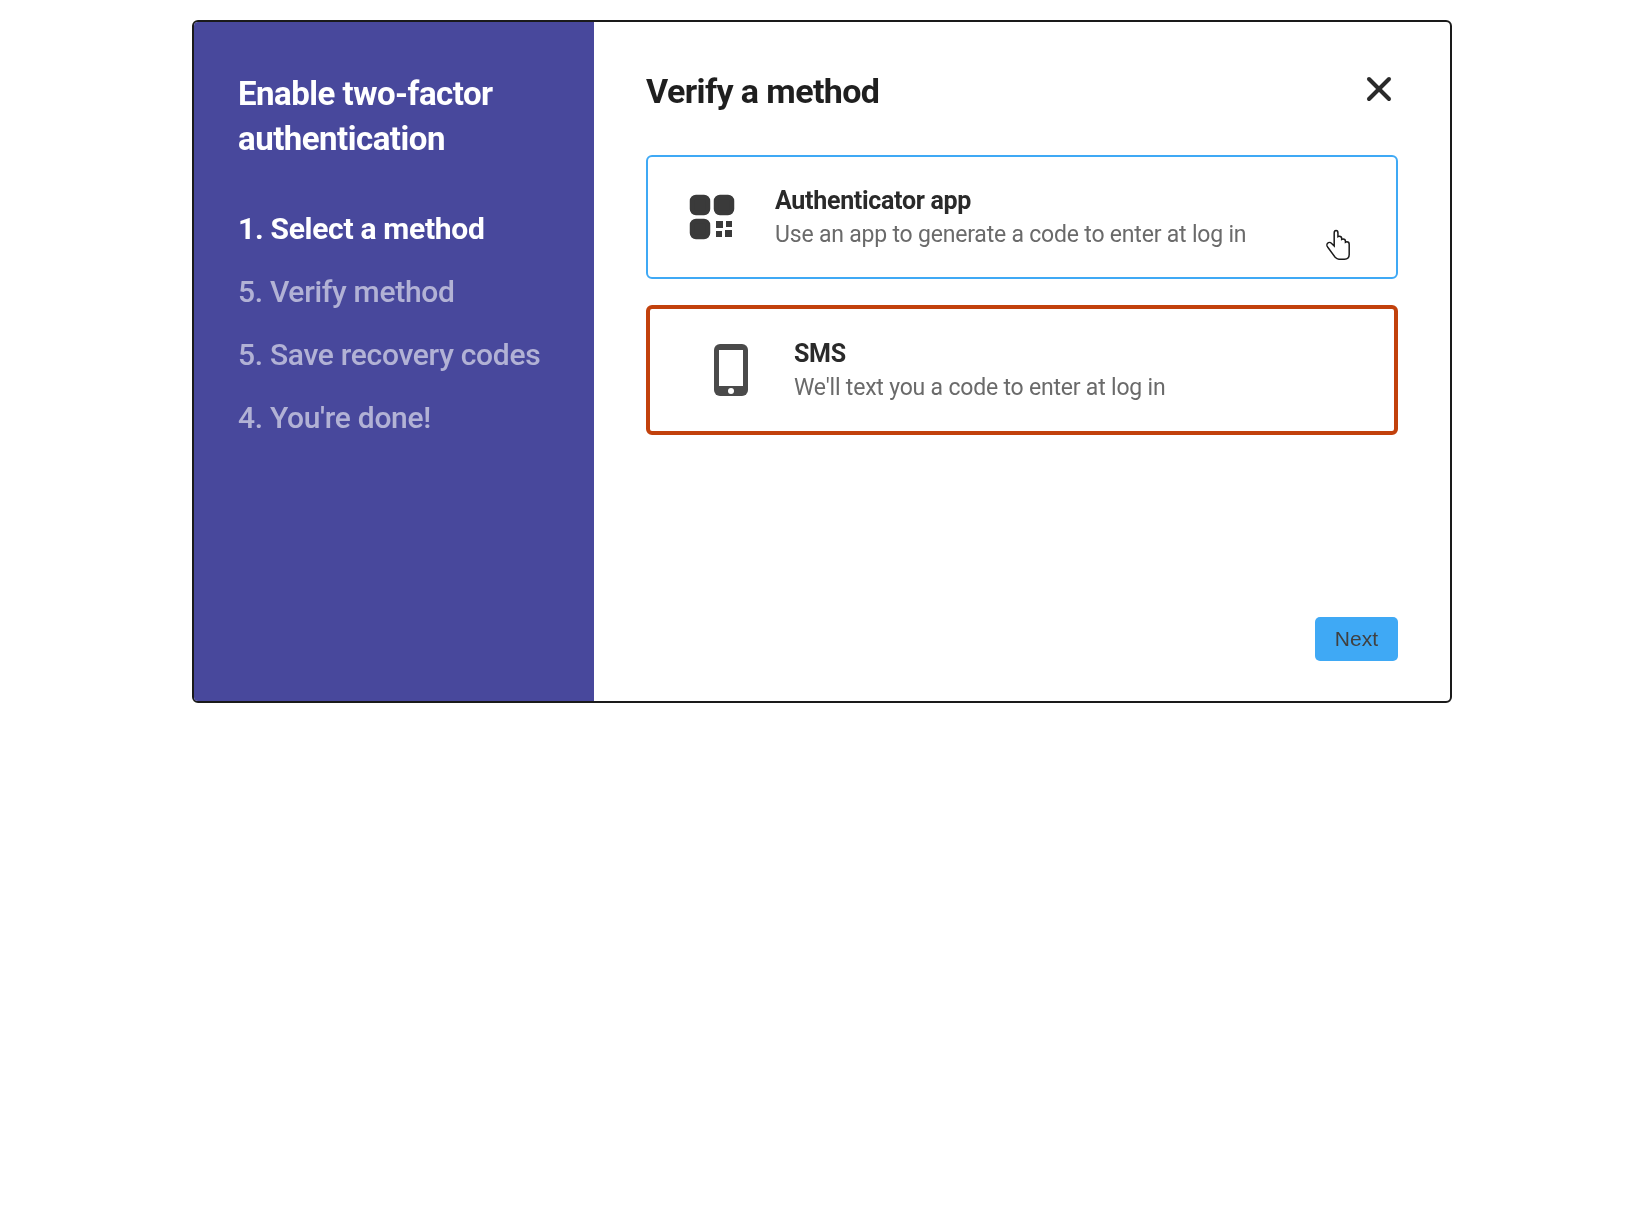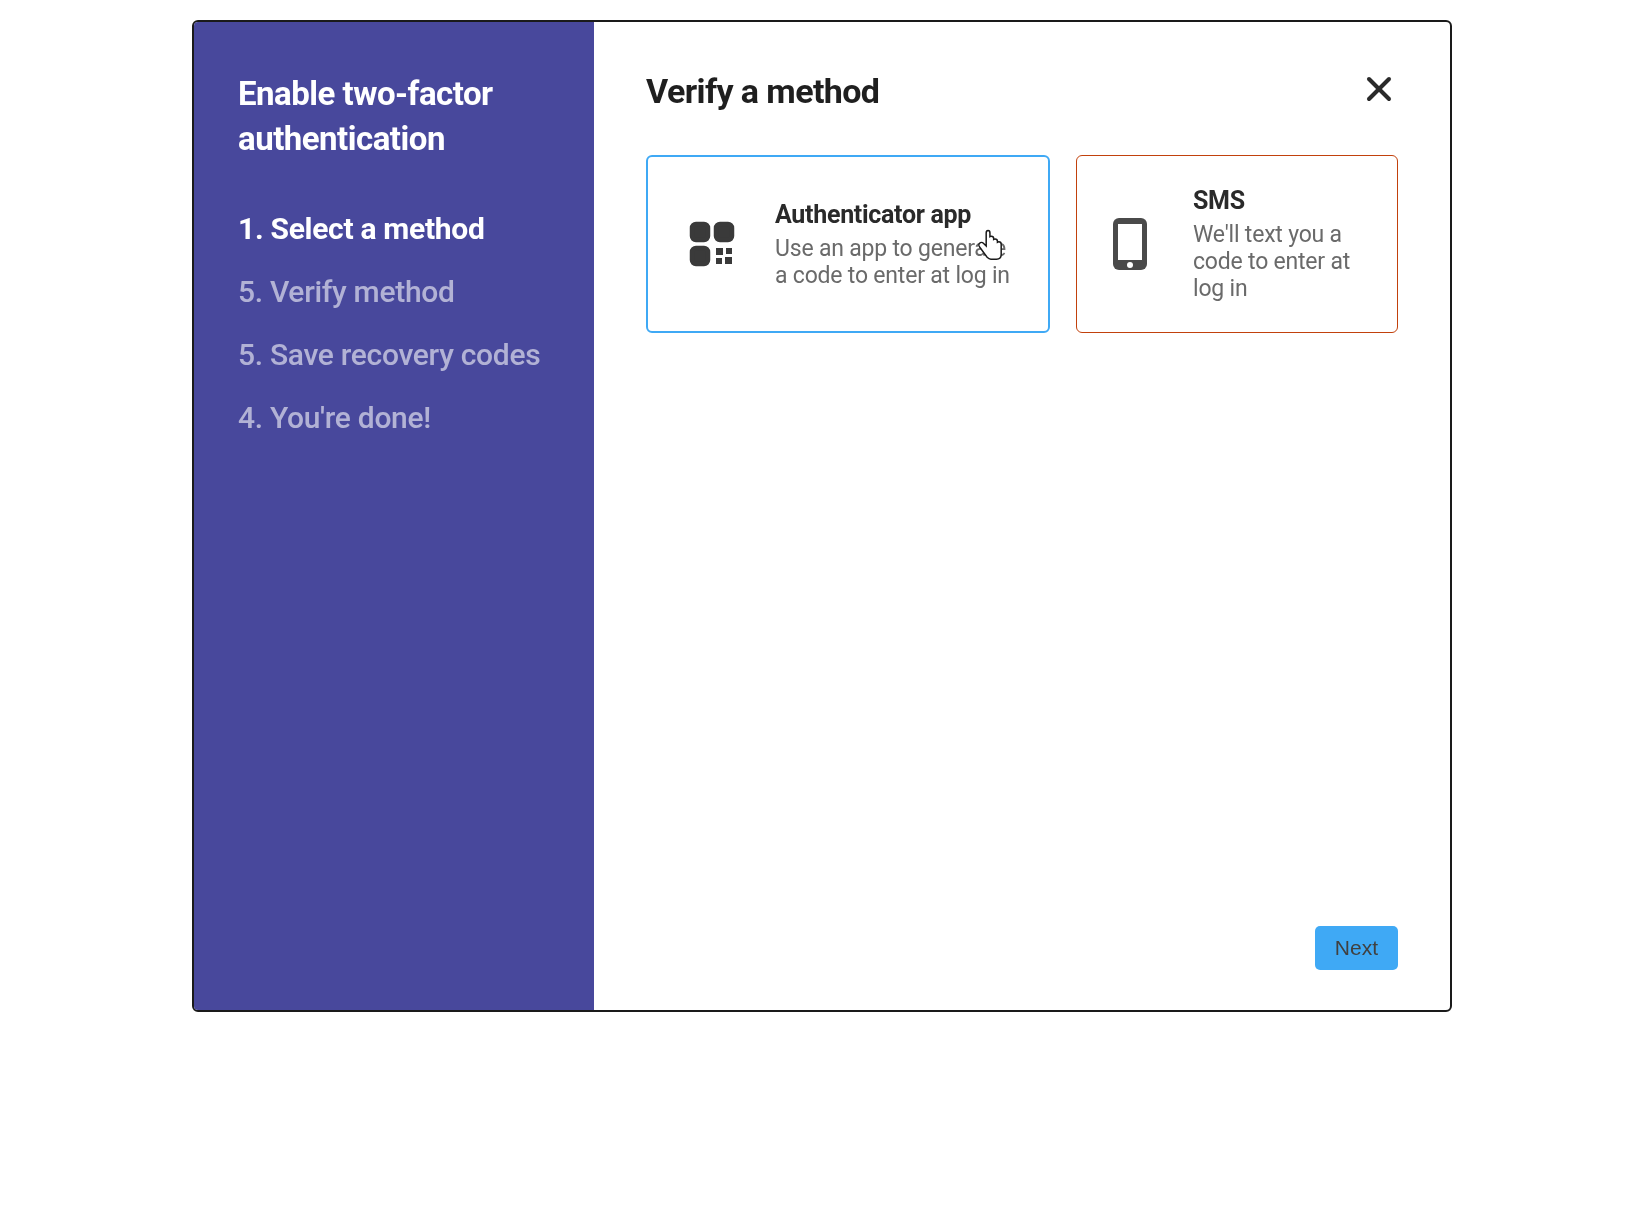--- a/index.html
+++ b/index.html
@@ -8,21 +8,21 @@
       font-family: -apple-system, BlinkMacSystemFont, "Segoe UI", Roboto, Helvetica, Arial, sans-serif;
       background: #fff;
       display: flex;
       justify-content: center;
       align-items: flex-start;
       padding: 20px;
     }
     
     .dialog {
       width: 1260px;
-      height: 992px;
+      height: 683px;
       display: flex;
       background: #fff;
       border: 2px solid #1a1a1a;
       border-radius: 6px;
       overflow: hidden;
       position: relative;
     }
     
     .sidebar {
       width: 400px;
@@ -90,28 +90,28 @@
       justify-content: center;
     }
     
     .close-btn svg {
       width: 30px;
       height: 30px;
     }
     
     .options {
       display: flex;
-      flex-direction: row;
+      flex-direction: column;
       gap: 26px;
     }
     
     .option-card {
-      border: 1px solid #c2410c;
+      border: 4px solid #c2410c;
       border-radius: 6px;
-      padding: 30px 26px;
+      padding: 30px 54px;
       display: flex;
       align-items: center;
       gap: 36px;
       cursor: pointer;
       position: relative;
     }
     
     .option-card.selected {
       border: 2px solid #3fa9f5;
       padding: 29px 37px;

